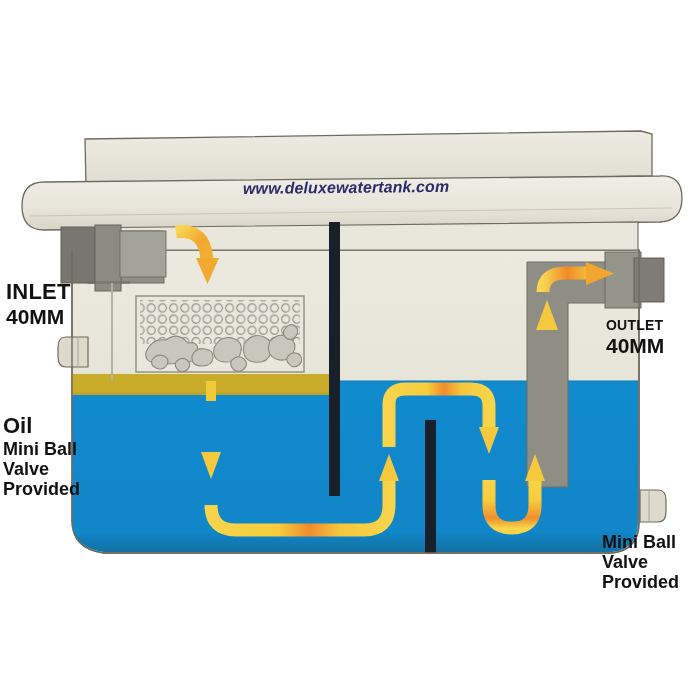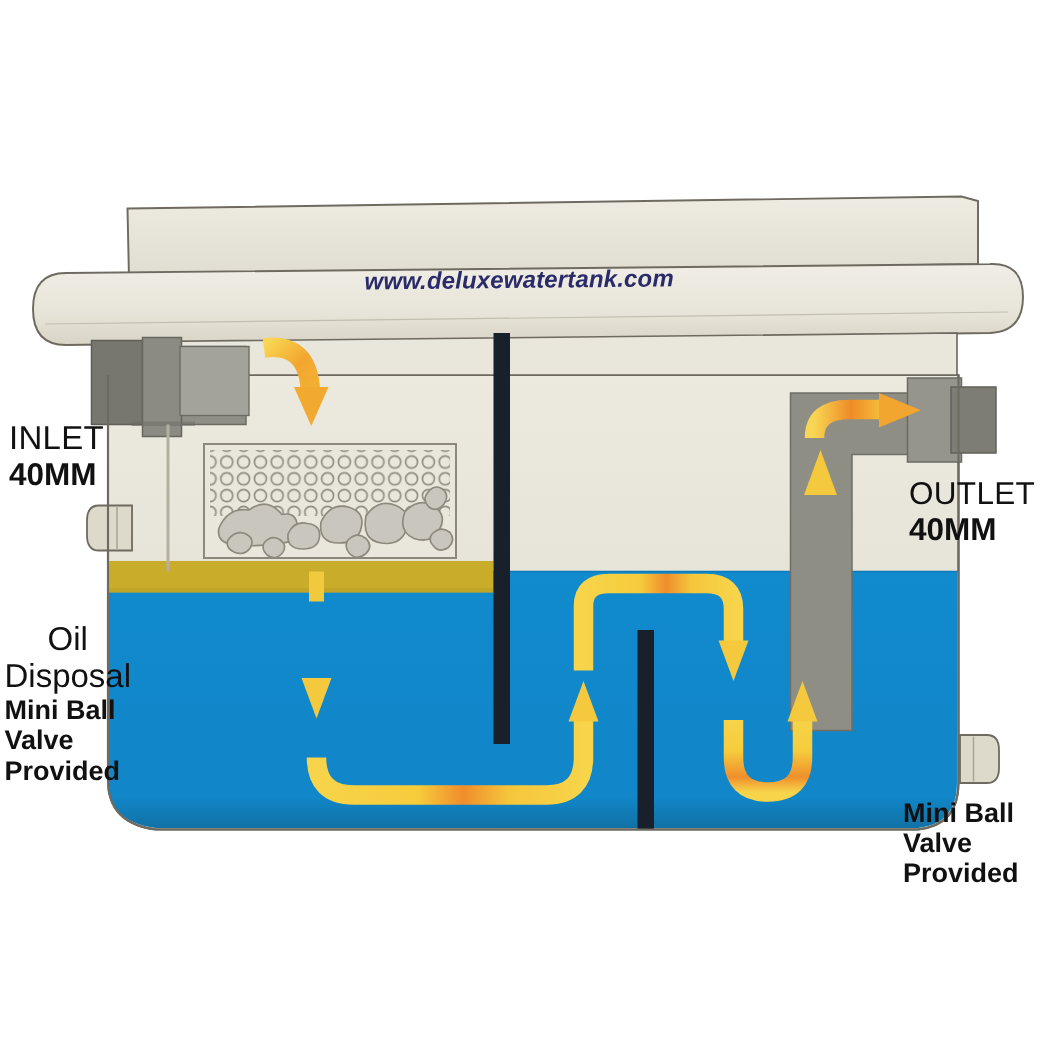--- a/index.html
+++ b/index.html
@@ -11,29 +11,29 @@
     overflow:hidden;
     position:relative;
   }
   #stage{
     position:absolute;left:0;top:0;width:700px;height:700px;
   }
   #stage svg{display:block;}
 
   
   .lbl{position:absolute;color:#111111;line-height:1.12;}
-  .lbl .hd{font-weight:normal;text-align:center;}
+  .lbl .hd{font-weight:bold;}
   .lbl .sub{font-weight:bold;}
 
   #lbl-inlet{left:6px;  top:280px; font-size:22px;}
   #lbl-inlet .hd{font-size:22px;letter-spacing:.2px;}
   #lbl-inlet .sub{font-size:21px;}
 
   #lbl-outlet{left:606px; top:318px; font-size:21px;}
-  #lbl-outlet .hd{font-size:21px;letter-spacing:.2px;}
+  #lbl-outlet .hd{font-size:14px;letter-spacing:.2px;}
   #lbl-outlet .sub{font-size:21px;}
 
   #lbl-oildisposal{left:3px; top:414px;}
   #lbl-oildisposal .hd{font-size:22px;display:block;}
   #lbl-oildisposal .sub{font-size:18px;display:block;}
 
   #lbl-drainage{left:602px; top:532px;}
   #lbl-drainage .hd{font-size:22px;display:block;}
   #lbl-drainage .sub{font-size:18px;display:block;}
 
@@ -233,21 +233,20 @@
   <div class="sub">40MM</div>
 </div>
 
 <div class="lbl" id="lbl-outlet">
   <div class="hd">OUTLET</div>
   <div class="sub">40MM</div>
 </div>
 
 <div class="lbl" id="lbl-oildisposal">
   <span class="hd">Oil</span>
-  <span class="hd">Disposal</span>
   <span class="sub">Mini Ball</span>
   <span class="sub">Valve</span>
   <span class="sub">Provided</span>
 </div>
 
 <div class="lbl" id="lbl-drainage">
   <span class="sub">Mini Ball</span>
   <span class="sub">Valve</span>
   <span class="sub">Provided</span>
 </div>

